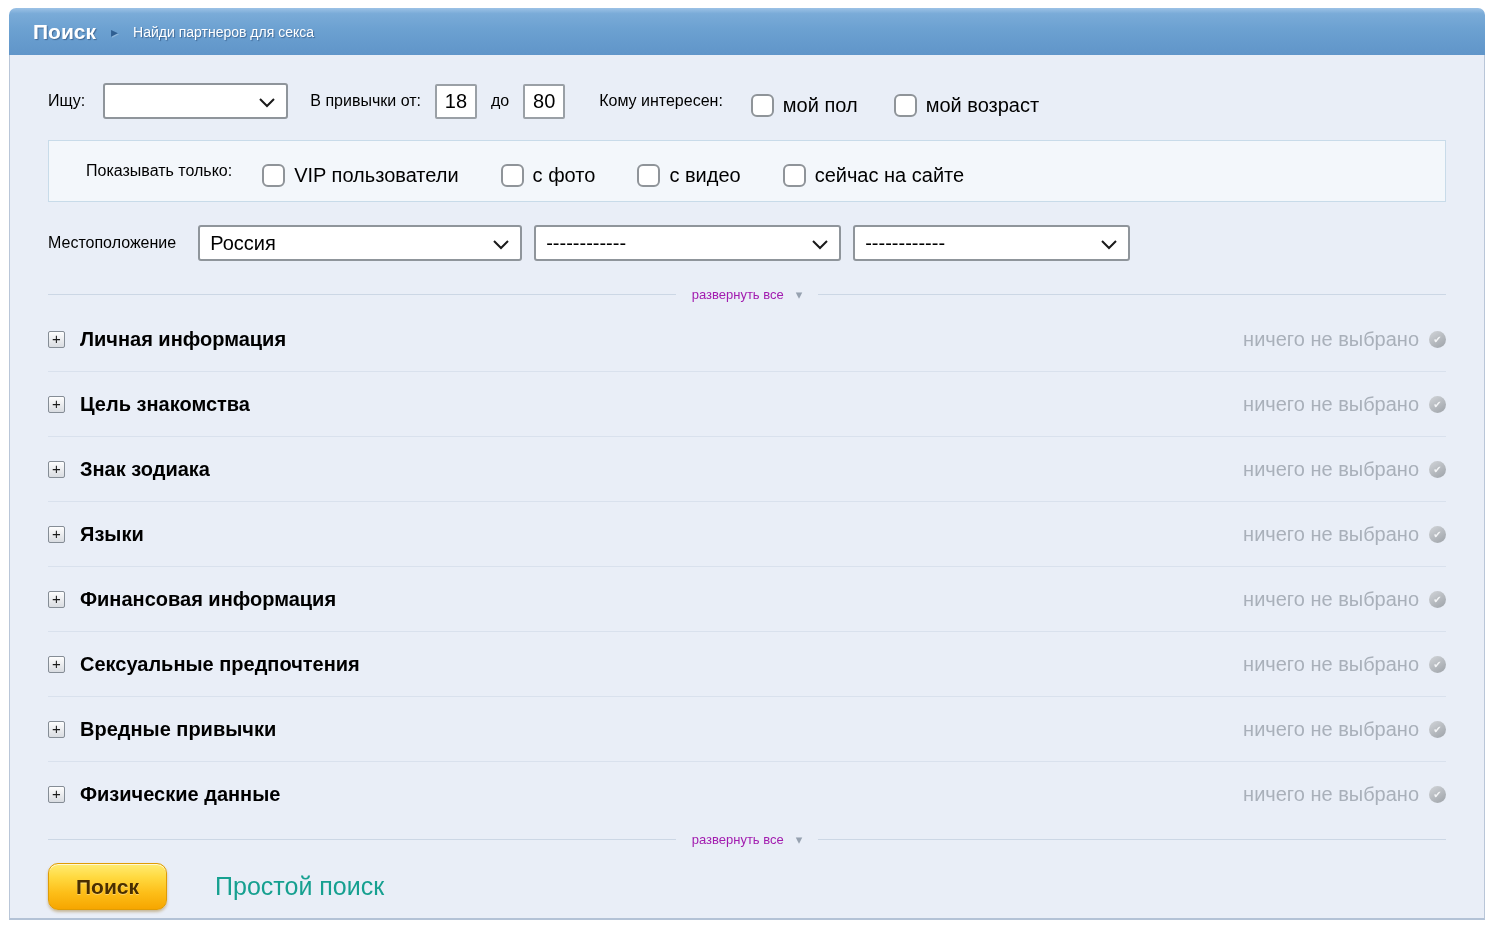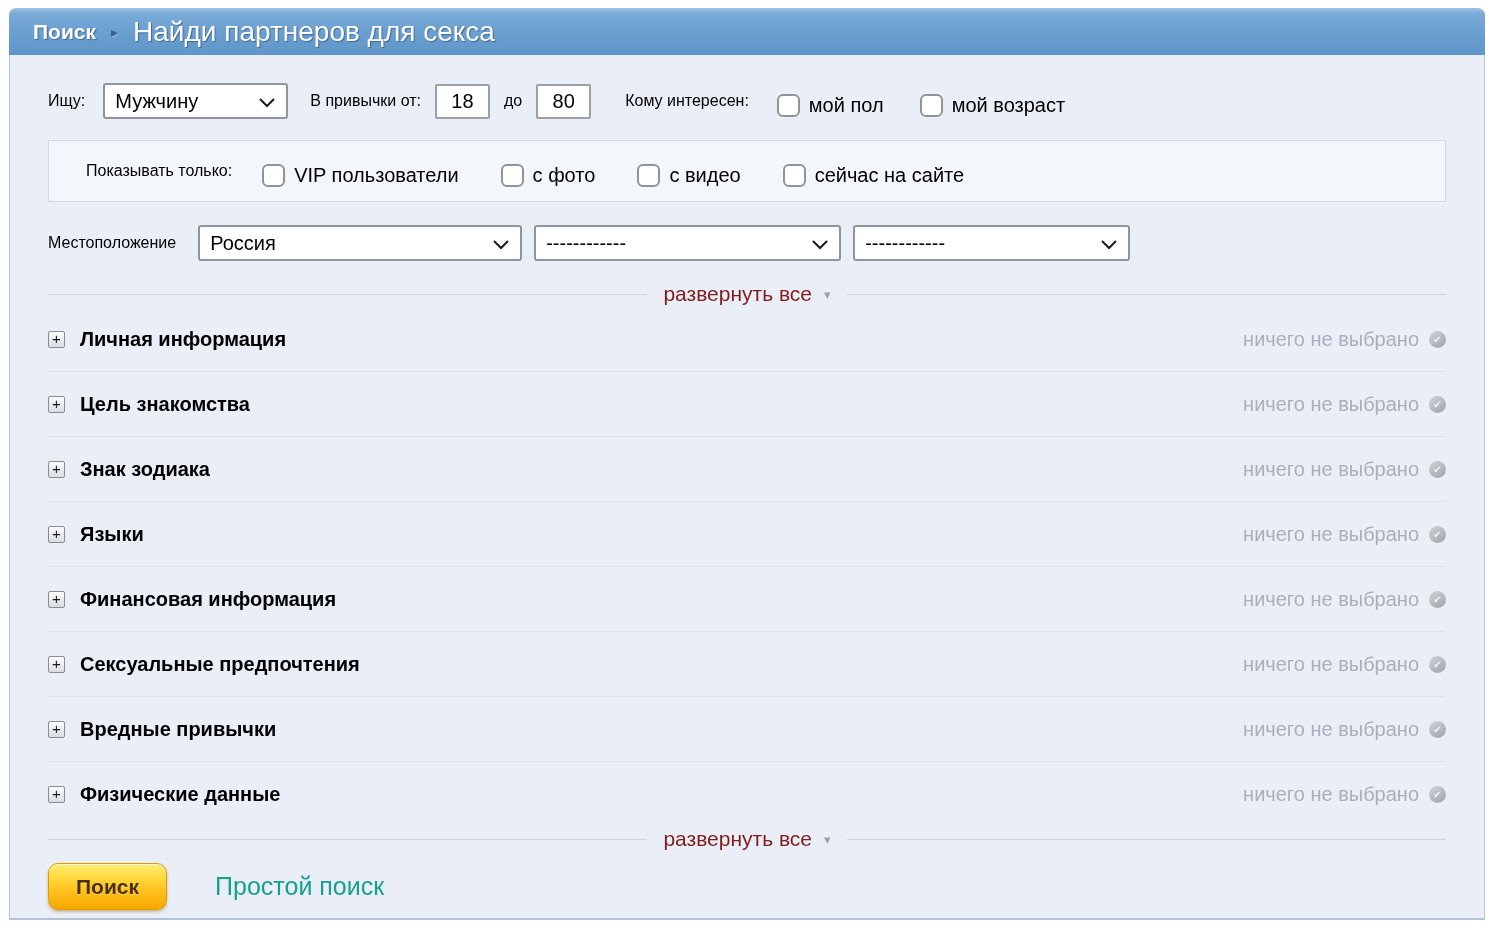--- a/index.html
+++ b/index.html
@@ -14,21 +14,21 @@
 
   
   .header-bar {
     height:47px; border-radius:7px 7px 0 0;
     background:linear-gradient(180deg,#9cc2e6 0%,#7aabd8 12%,#6ca1d1 45%,#6095c9 100%);
     display:flex; align-items:center; padding:0 24px;
     color:#fff; text-shadow:1px 1px 1px rgba(15,40,80,.45);
   }
   .crumb-root { font-size:21px; font-weight:bold; }
   .crumb-sep { font-size:14px; color:#2f5f92; margin:0 15px; text-shadow:1px 1px 0 rgba(255,255,255,.25); }
-  .crumb-title { font-size:28px; }
+  .crumb-title { font-size:14px; }
 
   
   .panel {
     height:865px;
     border:1px solid #b9c6d8; border-top:none;
     border-bottom:2px solid #b3c2d6;
     background:#e9eef7;
     padding:28px 38px 0 38px;
   }
 
@@ -44,21 +44,21 @@
   }
   .selectwrap .chev { position:absolute; right:11px; top:13px; pointer-events:none; }
 
   .sel-seeking { width:185px; }
   .sel-country { width:324px; margin-right:12px; }
   .sel-region  { width:307px; margin-right:12px; }
   .sel-city    { width:277px; }
 
   
   .agein {
-    width:55px; height:35px; border:2px solid #9aa0a6; border-radius:2px;
+    width:42px; height:35px; border:2px solid #9aa0a6; border-radius:2px;
     font-family:inherit; font-size:20px; text-align:center; background:#fff; outline:none;
   }
 
   
   .cbwrap { display:flex; align-items:flex-start; cursor:pointer;margin-top:8px; }
   .cbwrap input[type=checkbox] {
     -webkit-appearance:none; appearance:none;
     width:23px; height:23px; margin:0 9px 0 0;
     background:#fff; border:2px solid #8f9499; border-radius:6px; cursor:pointer;
   }
@@ -73,21 +73,21 @@
   .showonly-box .lbl { margin-right:30px; }
   .showonly-box .cbwrap { margin-right:42px; }
 
   .loc-row { margin-top:23px; }
   .loc-row .lbl { margin-right:22px; }
 
   
   .expand-row { margin-top:20px; height:26px; display:flex; align-items:center; }
   .expand-row.bottom { margin-top:0; height:24px; }
   .hline { flex:1; border-top:1px solid #ccd7e5; height:0; }
-  .expand-link { font-size:21px; color:#7f1d1d; text-decoration:none; margin:0 12px 0 16px; cursor:pointer; }
+  .expand-link { font-size:13px; color:#a21caf; text-decoration:none; margin:0 12px 0 16px; cursor:pointer; }
   .expand-tri { font-size:13px; color:#97a2b0; margin-right:16px; }
 
   
   .section-row { height:65px; display:flex; align-items:center; border-bottom:1px solid #d9e1ed; }
   .section-row.last { border-bottom:none; }
   .plus-icon {
     width:17px; height:17px; margin-right:15px; flex:0 0 auto;
     border:1px solid #858d96; border-radius:2px;
     background:linear-gradient(180deg,#fefefe,#d9dce1);
     color:#1a1a1a; font-size:15px; line-height:14px; text-align:center; cursor:pointer;
@@ -125,21 +125,20 @@
     <span class="crumb-root">Поиск</span>
     <span class="crumb-sep">▸</span>
     <span class="crumb-title">Найди партнеров для секса</span>
   </div>
 
   <div class="panel">
 
     <div class="row">
       <span class="lbl mr18">Ищу:</span>
       <div class="selectwrap sel-seeking">
-        <select><option>Мужчину</option></select>
         <svg class="chev" width="16" height="10" viewBox="0 0 16 10">
             <polyline points="1,1 8,8 15,1" fill="none" stroke="#1a1a1a" stroke-width="2"></polyline>
           </svg>
       </div>
       <span class="lbl ml22">В привычки от:</span>
       <input class="agein mh14" value="18" style="">
       <span class="lbl">до</span>
       <input class="agein mh14" value="80" style="">
       <span class="lbl ml20">Кому интересен:</span>
       <label class="cbwrap cb-gap1">

